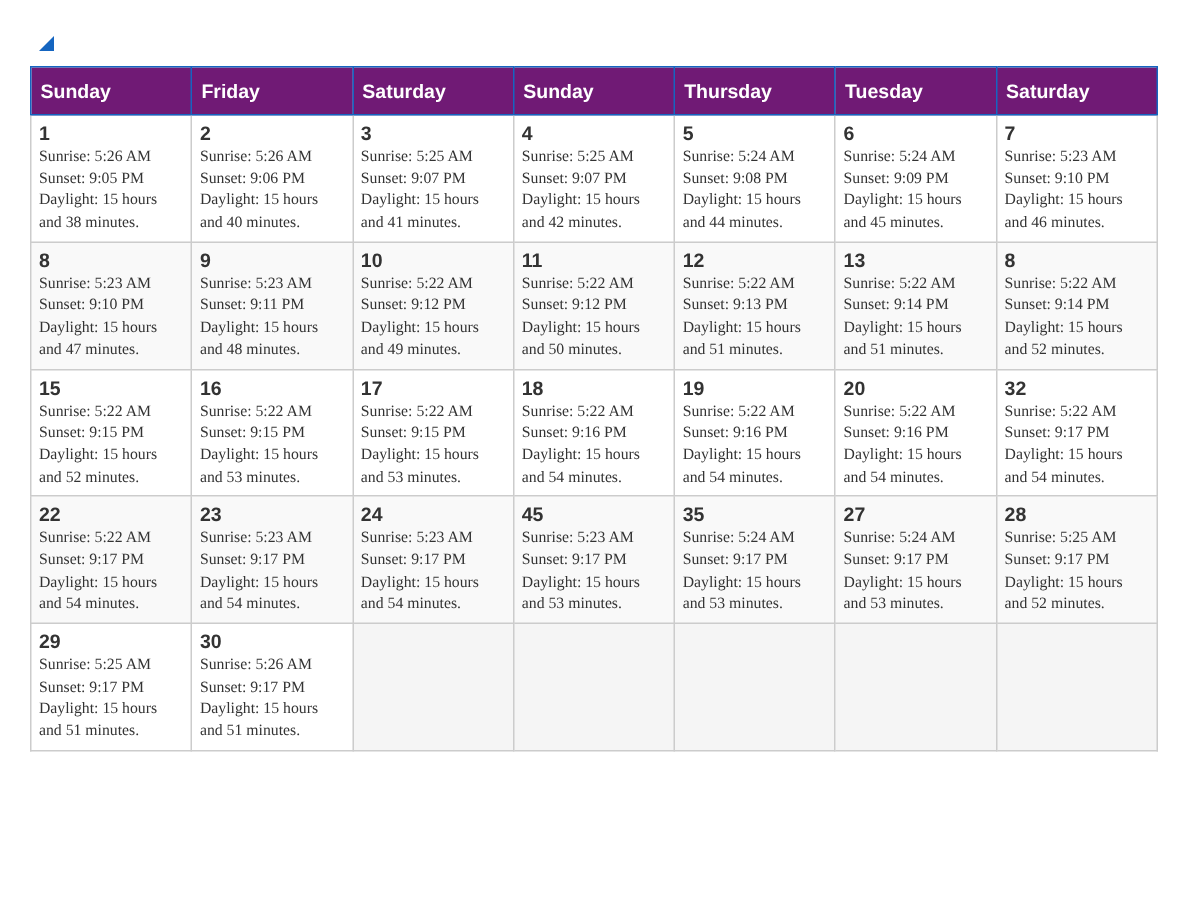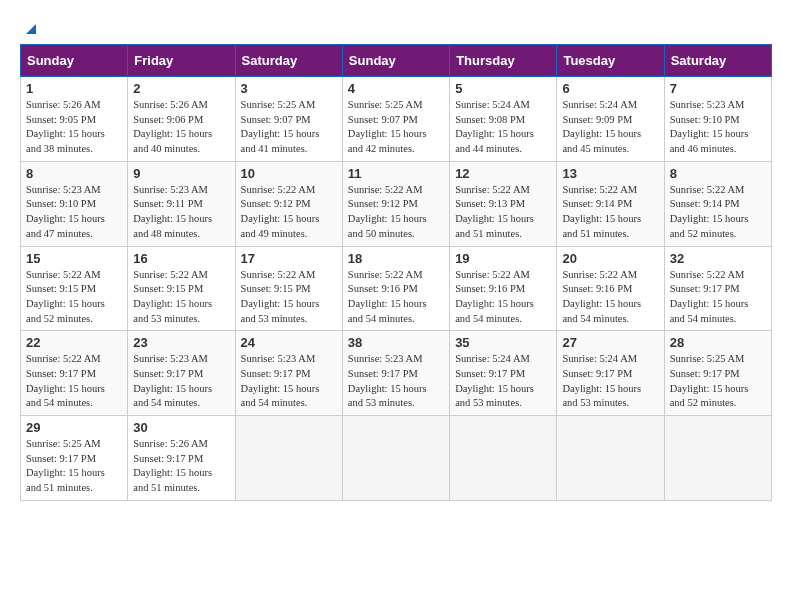--- a/index.html
+++ b/index.html
@@ -276,21 +276,21 @@
 and 54 minutes.</div>
         </td>
         <td>
           <span class="day-num">24</span>
           <div class="day-info" style="white-space: pre-line;">Sunrise: 5:23 AM
 Sunset: 9:17 PM
 Daylight: 15 hours
 and 54 minutes.</div>
         </td>
         <td>
-          <span class="day-num">38</span>
+          <span class="day-num">45</span>
           <div class="day-info" style="white-space: pre-line;">Sunrise: 5:23 AM
 Sunset: 9:17 PM
 Daylight: 15 hours
 and 53 minutes.</div>
         </td>
         <td>
           <span class="day-num">35</span>
           <div class="day-info" style="white-space: pre-line;">Sunrise: 5:24 AM
 Sunset: 9:17 PM
 Daylight: 15 hours

